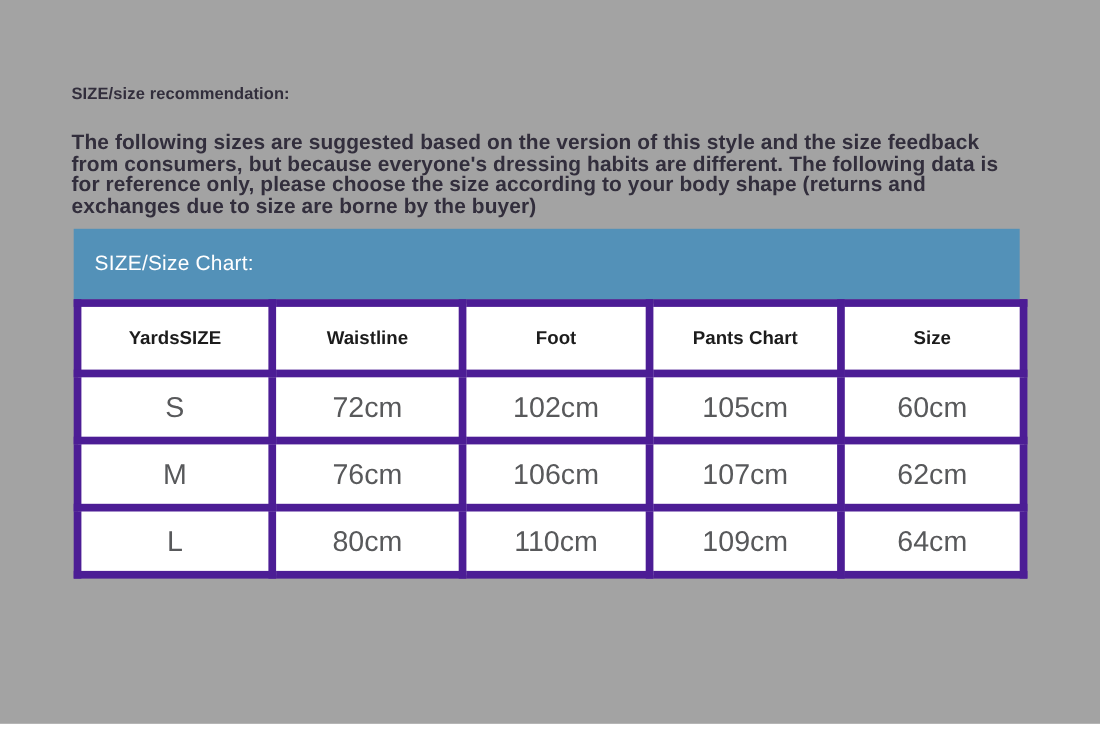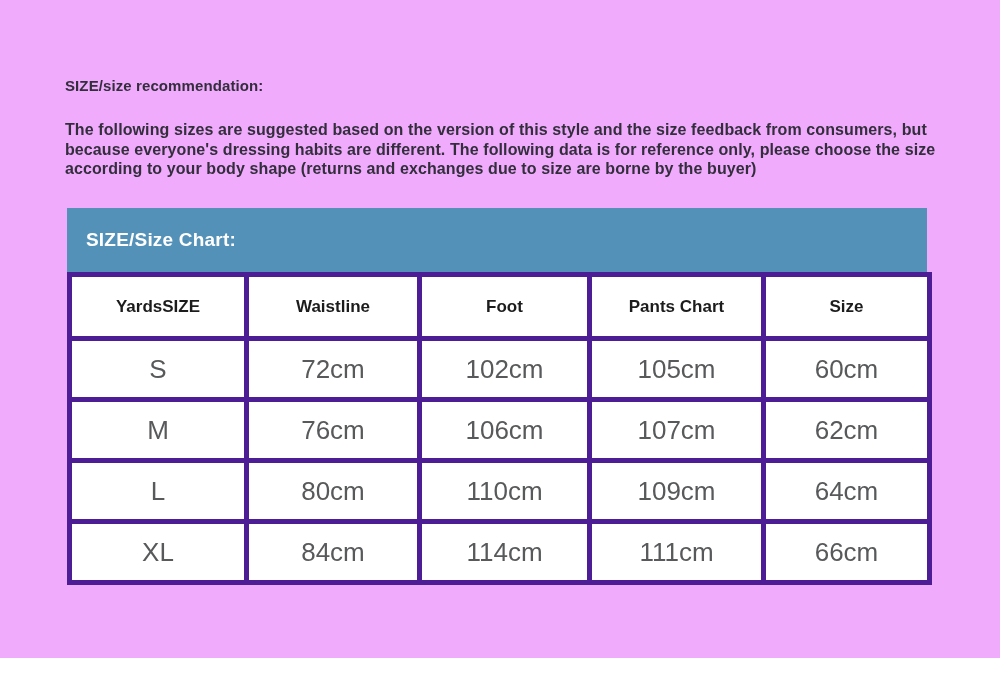--- a/index.html
+++ b/index.html
@@ -7,53 +7,53 @@
     width: 1000px;
     height: 674px;
     background: #ffffff;
     font-family: "Liberation Sans", sans-serif;
     overflow: hidden;
   }
   .page {
     position: relative;
     width: 1000px;
     height: 658px;
-    background: #f0abfc;
+    background: #a3a3a3;
   }
   .reco-heading {
     position: absolute;
     left: 65px;
     top: 77px;
     font-size: 15px;
     font-weight: bold;
     color: #322e3c;
     letter-spacing: 0.1px;
   }
   .reco-body {
     position: absolute;
     left: 65px;
     top: 120px;
     width: 872px;
-    font-size: 16px;
+    font-size: 19px;
     font-weight: bold;
     color: #322e3c;
     line-height: 19.5px;
     letter-spacing: 0.1px;
   }
   .chart-band {
     position: absolute;
     left: 67px;
     top: 208px;
     width: 860px;
     height: 64px;
     background: #5391b8;
   }
   .chart-band-title {
     font-size: 19px;
-    font-weight: bold;
+    font-weight: normal;
     color: #ffffff;
     line-height: 64px;
     padding-left: 19px;
     letter-spacing: 0.2px;
   }
   .size-table-wrap {
     position: absolute;
     left: 67px;
     top: 272px;
     width: 860px;
@@ -63,21 +63,21 @@
     border-collapse: collapse;
     table-layout: fixed;
   }
   table.size-table col.c1 { width: 177px; }
   table.size-table col.c2 { width: 173px; }
   table.size-table col.c3 { width: 170px; }
   table.size-table col.c4 { width: 174px; }
   table.size-table col.c5 { width: 166px; }
   table.size-table th,
   table.size-table td {
-    border: 5px solid #4c1d95;
+    border: 7px solid #4c1d95;
     text-align: center;
     vertical-align: middle;
     background: #ffffff;
   }
   table.size-table th {
     height: 64px;
     font-size: 17px;
     font-weight: bold;
     color: #1c1c1c;
   }
@@ -134,24 +134,17 @@
           <td>107cm</td>
           <td>62cm</td>
         </tr>
         <tr>
           <td>L</td>
           <td>80cm</td>
           <td>110cm</td>
           <td>109cm</td>
           <td>64cm</td>
         </tr>
-        <tr>
-          <td>XL</td>
-          <td>84cm</td>
-          <td>114cm</td>
-          <td>111cm</td>
-          <td>66cm</td>
-        </tr>
       </tbody>
     </table>
   </div>
 
 </div>
 
 </body></html>

